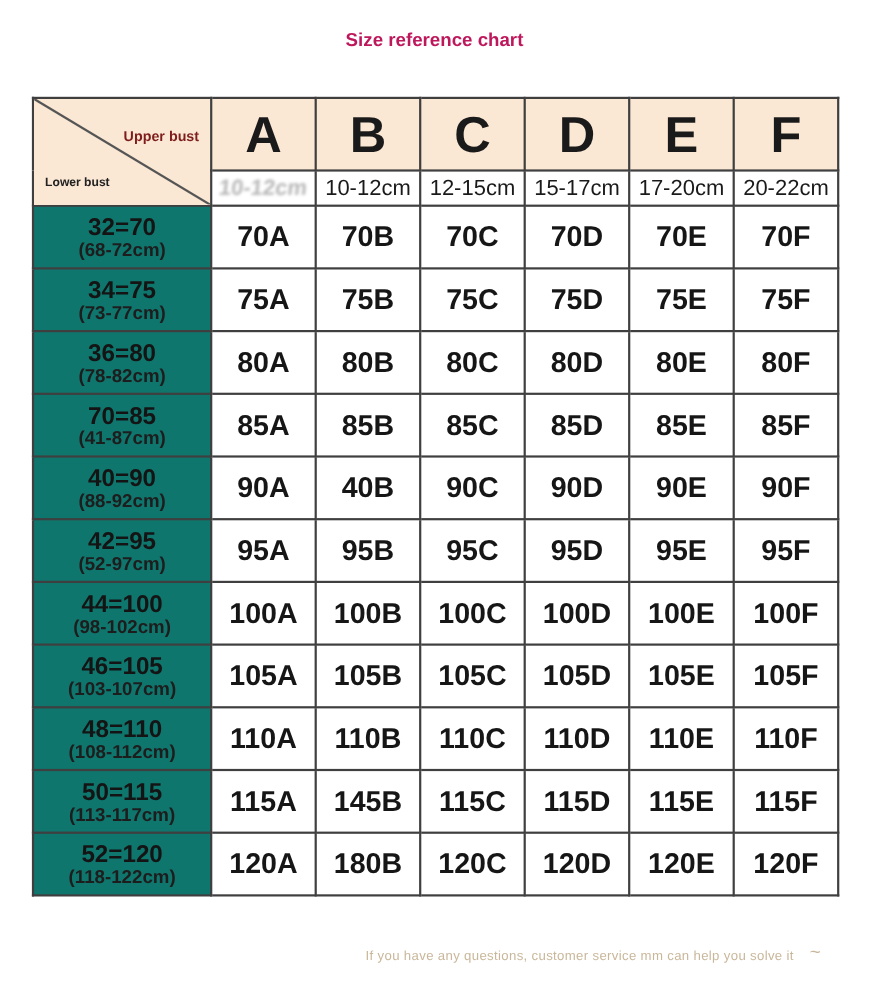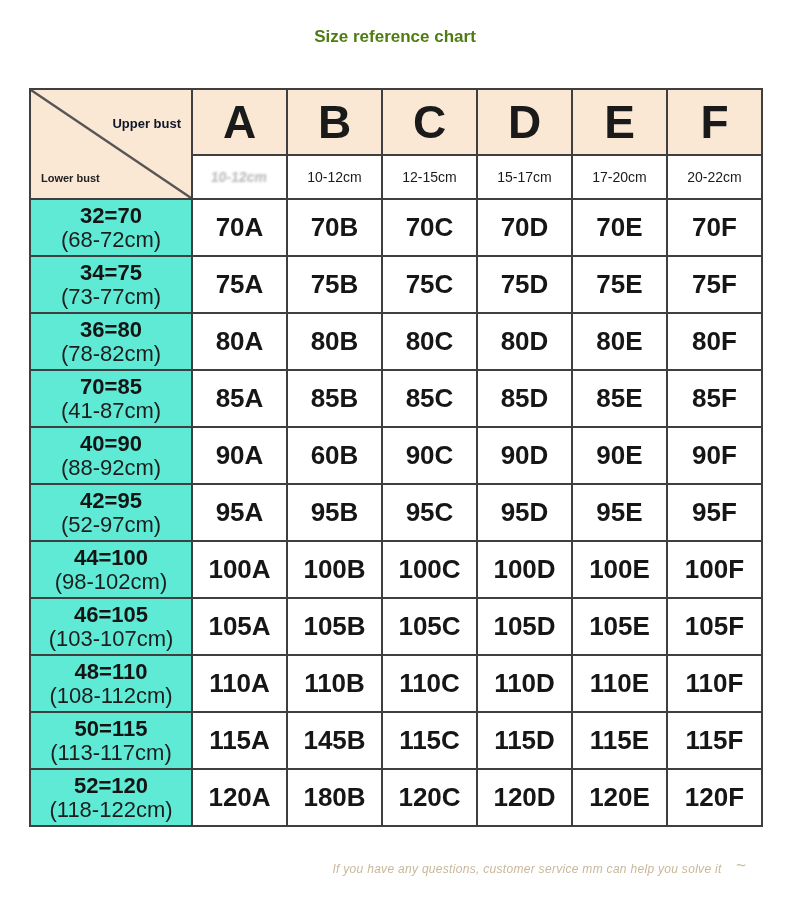--- a/index.html
+++ b/index.html
@@ -3,46 +3,46 @@
 <meta charset="utf-8">
 <style>
   * { margin:0; padding:0; box-sizing:border-box; }
   body { background:#ffffff; }
   .page {
     position:relative; width:790px; height:916px; background:#ffffff;
     font-family:"Liberation Sans", sans-serif; color:#141414; overflow:hidden;
   }
   .title {
     position:absolute; top:27px; left:0; right:0; text-align:center;
-    font-size:17px; font-weight:700; color:#4d7c0f;
+    font-size:17px; font-weight:700; color:#be185d;
   }
   table.size-chart {
     position:absolute; left:29px; top:88px;
     border-collapse:collapse; table-layout:fixed;
   }
   .size-chart th, .size-chart td {
     border:2px solid #3f3f3f; padding:0; text-align:center; vertical-align:middle;
   }
   .letter-cell { height:66px; background:#fae7d4; font-size:46px; font-weight:600; color:#1a1a1a; }
-  .cm-cell { height:44px; background:#ffffff; font-size:14px; font-weight:500; color:#1a1a1a;border-radius:12px; }
+  .cm-cell { height:32px; background:#ffffff; font-size:20px; font-weight:500; color:#1a1a1a;border-radius:12px; }
   .corner-cell { background:#fae7d4; position:relative; padding:0; }
   .corner-cell svg { position:absolute; left:0; top:0; width:100%; height:100%; display:block; }
-  .corner-upper { position:absolute; top:26px; right:10px; font-size:13px; font-weight:700; color:#0f172a; }
+  .corner-upper { position:absolute; top:26px; right:10px; font-size:13px; font-weight:700; color:#7f1d1d; }
   .corner-lower { position:absolute; bottom:14px; left:10px; font-size:11px; font-weight:700; color:#222; }
   .value-cell { height:57px; background:#ffffff; font-size:26px; font-weight:600; color:#161616; }
-  .label-cell { height:57px; background:#5eead4;margin-top:20px; }
+  .label-cell { height:57px; background:#0f766e;margin-top:20px; }
   .label-cell .size { font-size:22px; font-weight:700; line-height:1.15; color:#141414; }
-  .label-cell .range { font-size:22px; font-weight:400; line-height:1.1; color:#1d1d1d; }
+  .label-cell .range { font-size:17px; font-weight:700; line-height:1.1; color:#1d1d1d; }
   .faded-text {
     display:inline-block; color:#6f6f6f; filter:blur(1.3px); opacity:.5;
     transform:skewX(-6deg); font-weight:600;
   }
   .footer-note {
     position:absolute; top:862px; left:264px; right:0; text-align:center;
-    font-size:12px; color:#c9b79a; letter-spacing:.3px;font-style:italic;
+    font-size:12px; color:#c9b79a; letter-spacing:.3px;
   }
   .tilde {
     position:absolute; top:856px; right:44px; font-size:17px; color:#c9b79a;
   }
 </style>
 </head>
 <body>
 
 <div class="page">
 
@@ -131,21 +131,21 @@
           <td class="value-cell"><span>85D</span></td>
           <td class="value-cell"><span>85E</span></td>
           <td class="value-cell"><span>85F</span></td>
         </tr>
         <tr>
           <td class="label-cell">
             <div class="size">40=90</div>
             <div class="range">(88-92cm)</div>
           </td>
           <td class="value-cell"><span>90A</span></td>
-          <td class="value-cell"><span>60B</span></td>
+          <td class="value-cell"><span>40B</span></td>
           <td class="value-cell"><span>90C</span></td>
           <td class="value-cell"><span>90D</span></td>
           <td class="value-cell"><span>90E</span></td>
           <td class="value-cell"><span>90F</span></td>
         </tr>
         <tr>
           <td class="label-cell">
             <div class="size">42=95</div>
             <div class="range">(52-97cm)</div>
           </td>

